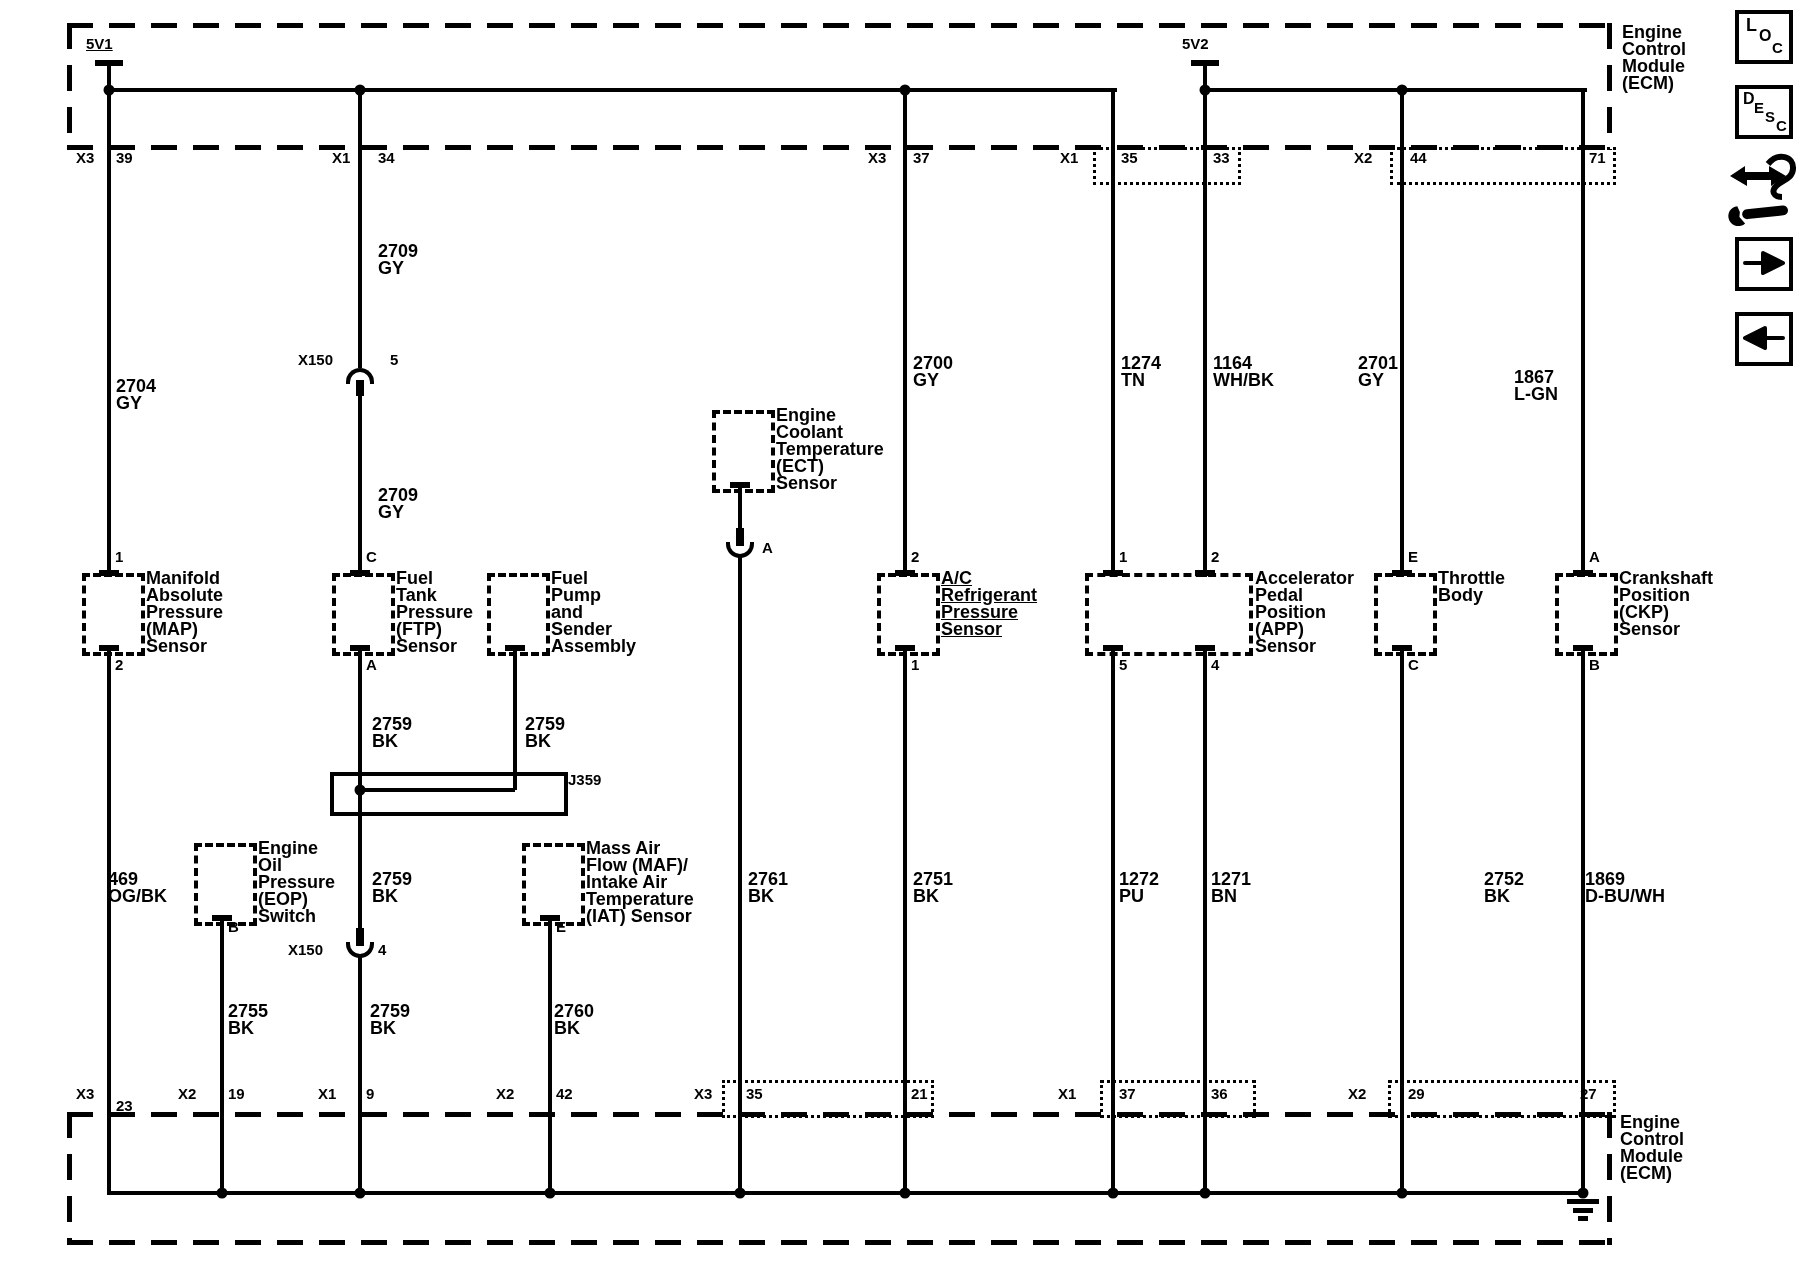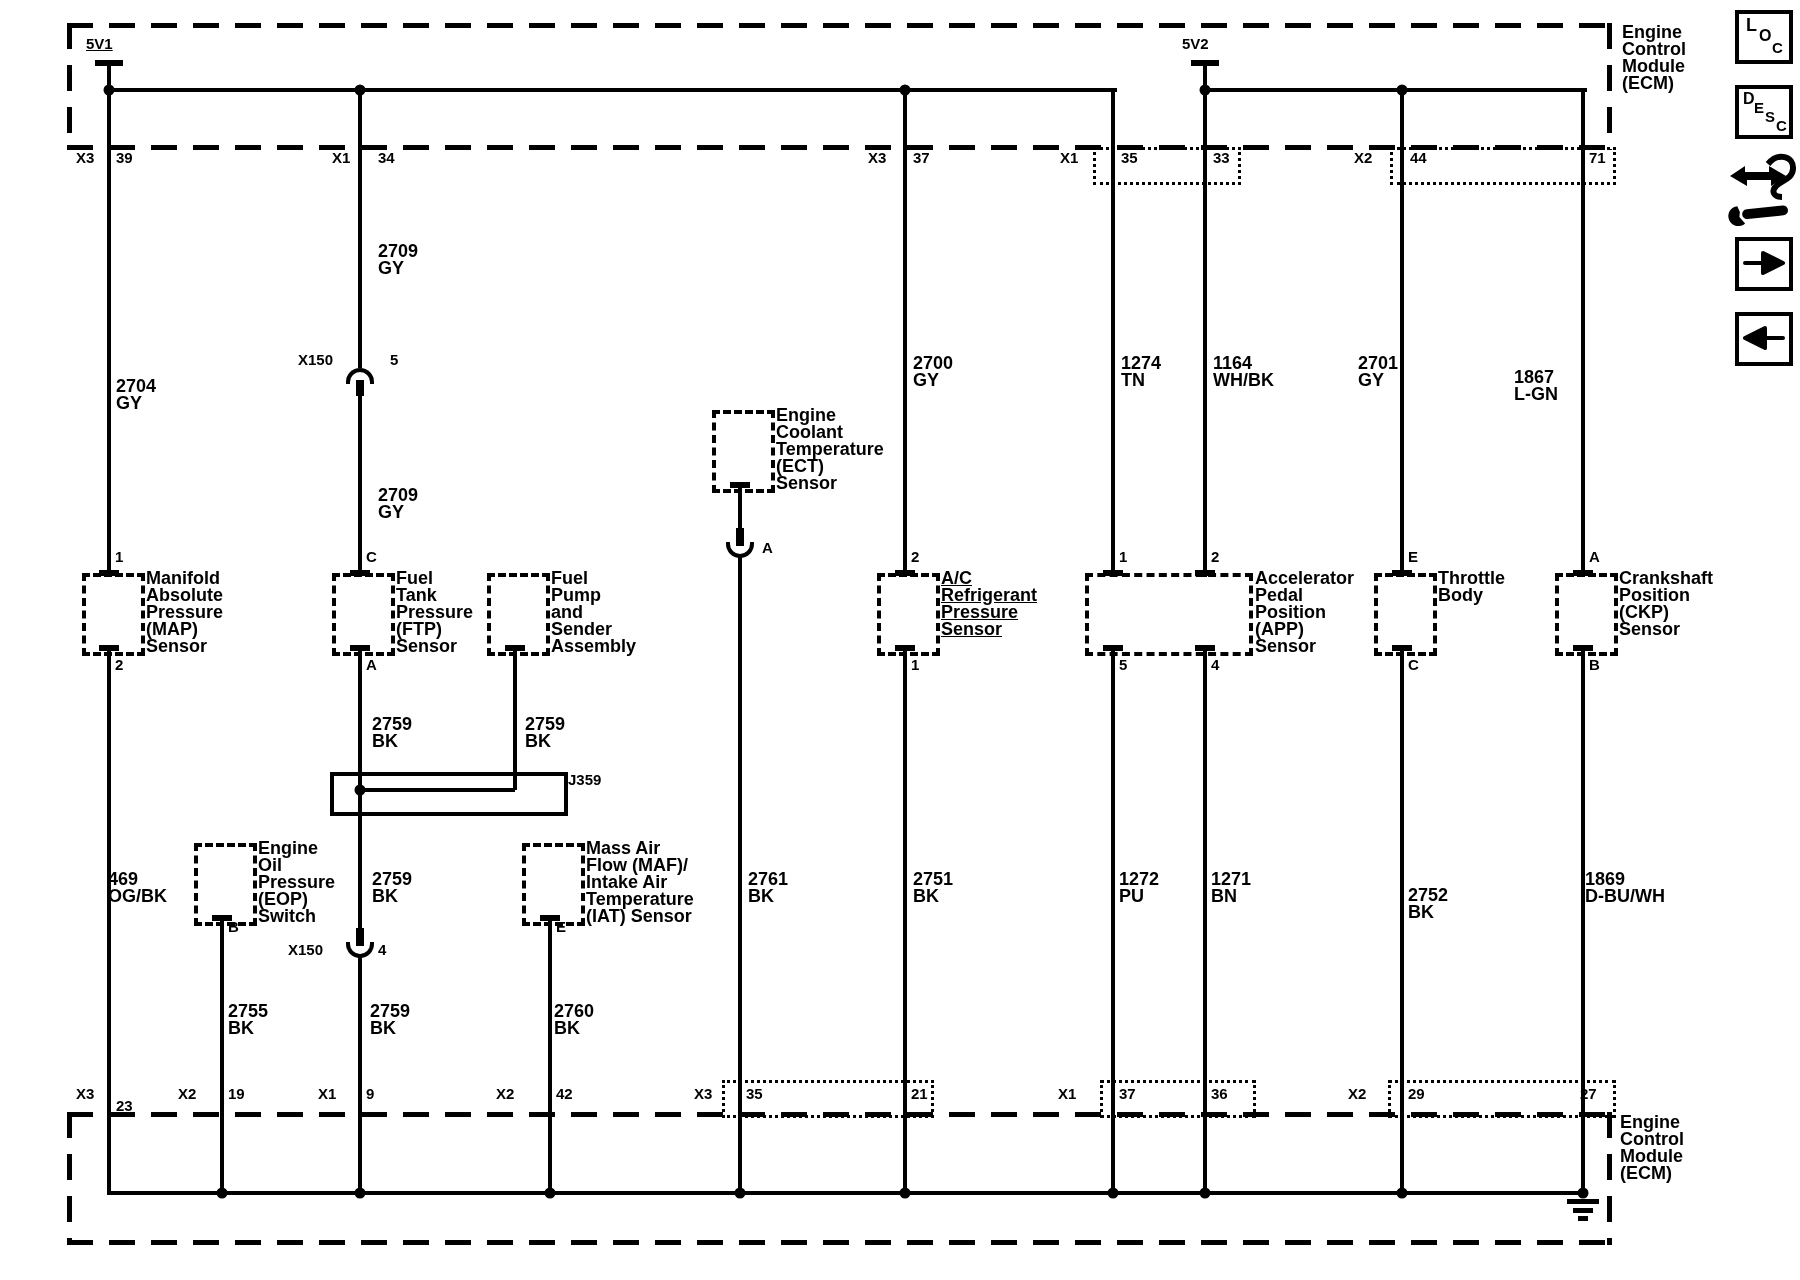--- a/index.html
+++ b/index.html
@@ -251,21 +251,21 @@
   <div class="lbl" style="left:372px;top:871px;">2759
 BK</div>
   <div class="lbl" style="left:748px;top:871px;">2761
 BK</div>
   <div class="lbl" style="left:913px;top:871px;">2751
 BK</div>
   <div class="lbl" style="left:1119px;top:871px;">1272
 PU</div>
   <div class="lbl" style="left:1211px;top:871px;">1271
 BN</div>
-  <div class="lbl" style="left:1408px;top:871px;margin-top:16px;">2752
+  <div class="lbl" style="left:1484px;top:871px;">2752
 BK</div>
   <div class="lbl" style="left:1585px;top:871px;">1869
 D-BU/WH</div>
 
   <div class="bar" style="left:356px;top:928px;width:8px;height:18px;"></div>
   <div class="cup" style="left:346px;top:942px;"></div>
   <div class="pin" style="left:288px;top:942px;">X150</div>
   <div class="pin" style="left:378px;top:942px;">4</div>
 
   <div class="lbl" style="left:228px;top:1003px;">2755

